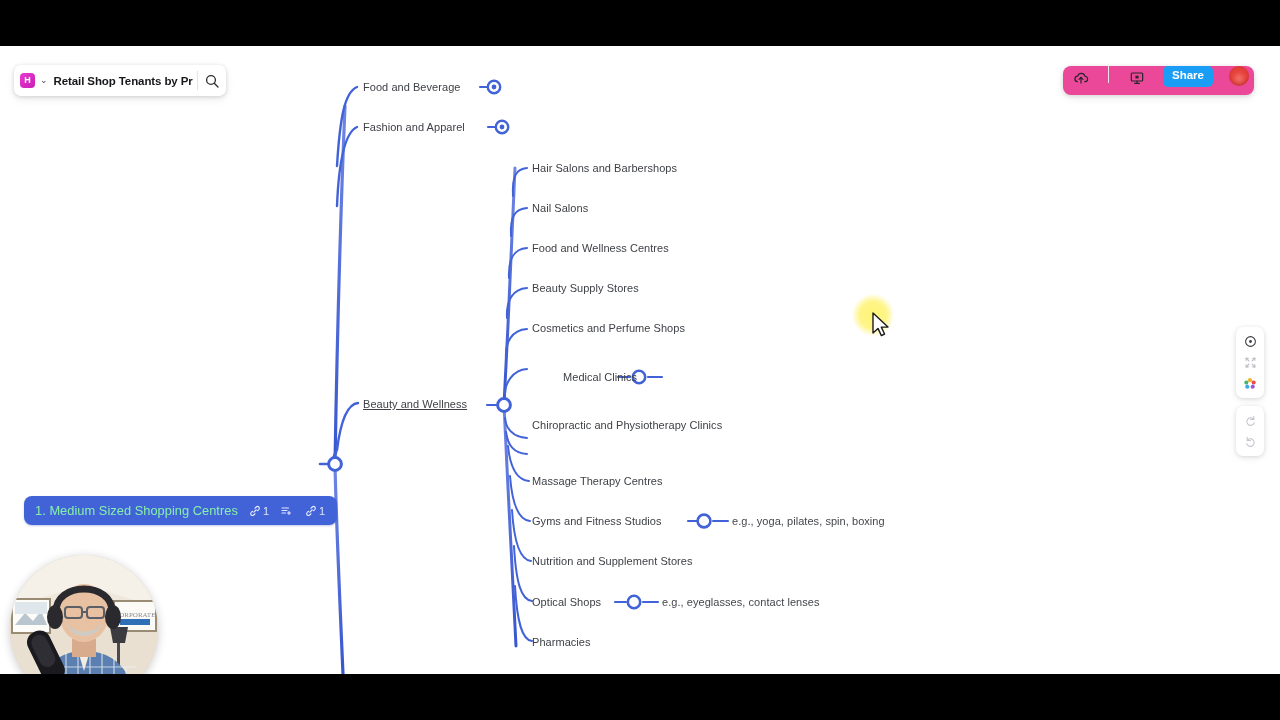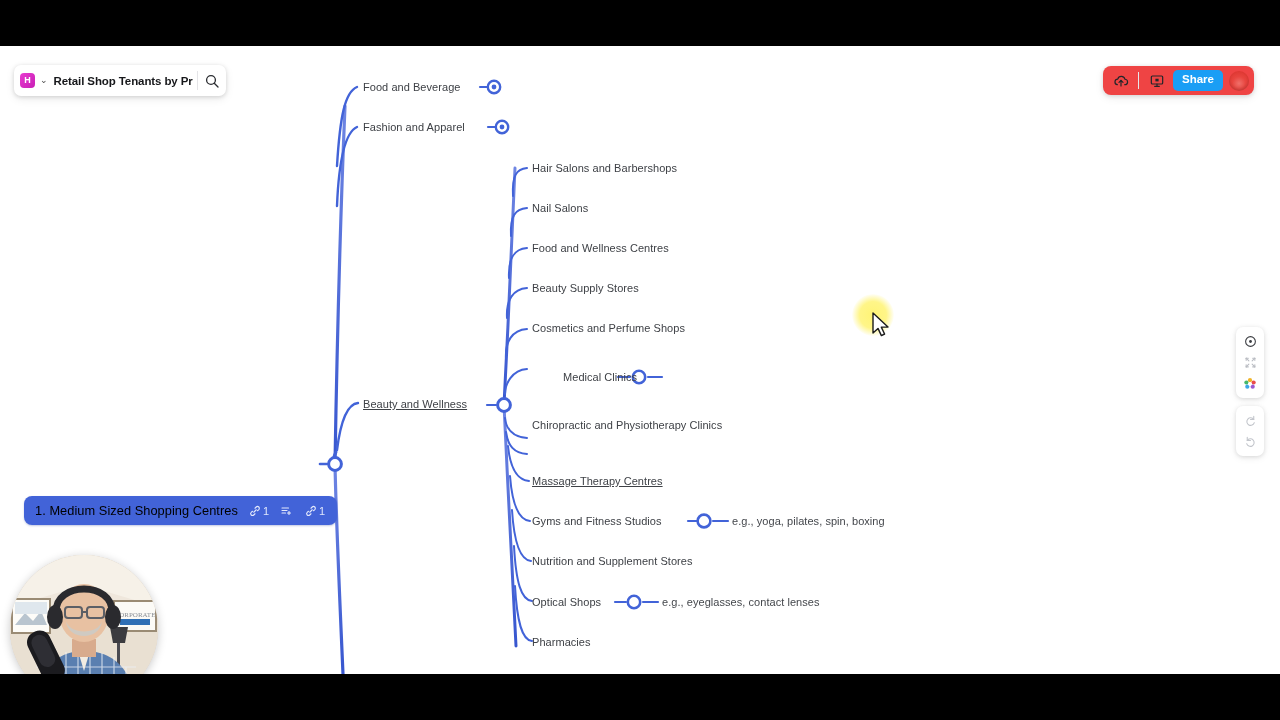--- a/index.html
+++ b/index.html
@@ -32,23 +32,23 @@
   #doc-title {
     flex:1 1 auto; font-size:11.5px; font-weight:bold; color:#16171a;
     white-space:nowrap; overflow:hidden; letter-spacing:-.1px;
   }
   #doc-sep { width:1px; height:19px; background:#e4e4e7; margin:0 6px 0 4px; }
   .srch-ic { width:16px; height:16px; flex:0 0 auto; }
 
   
   #tr-bar {
     position:absolute; right:26px; top:66px; height:29px;
-    background:#ef4444; border-radius:8px;
+    background:#ec4899; border-radius:8px;
     box-shadow:0 1px 4px rgba(0,0,0,.13), 0 3px 10px rgba(0,0,0,.07);
-    display:flex; align-items:center; padding:0 5px; gap:2px; z-index:40;
+    display:flex; align-items:flex-start; padding:0 5px; gap:12px; z-index:40;
   }
   .tr-btn {
     width:25px; height:23px; display:flex; align-items:center; justify-content:center;
     border-radius:5px; cursor:pointer;
   }
   .tr-sep { width:1px; height:17px; background:#e6e6ea; margin:0 3px; }
   #share-btn {
     background:#1a9ef5; color:#fff; font-size:11.5px; font-weight:bold;
     border-radius:5px; padding:4px 9px 5px; cursor:pointer; line-height:1;
     margin:0 4px 0 2px;
@@ -89,21 +89,21 @@
   .mm-note { color:#44474c; }
 
   
   #root-node {
     position:absolute; left:24px; top:450px; height:29px;
     background:#4263d8; border-radius:8px;
     display:flex; align-items:center; padding:0 12px 0 11px; gap:0;
     box-shadow:0 1px 2px rgba(40,60,150,.28); z-index:20;
     cursor:pointer;
   }
-  #root-text { color:#000000; font-size:12.8px; letter-spacing:.05px; }
+  #root-text { color:#86efac; font-size:12.8px; letter-spacing:.05px; }
   .badge { display:flex; align-items:center; gap:2px; margin-left:11px; color:#dfe6fb; font-size:11px; }
   .badge svg { display:block; }
 
   
   #cam {
     position:absolute; left:10px; top:509px; width:148px; height:148px;
     border-radius:50%; overflow:hidden; z-index:45;
     box-shadow:0 2px 10px rgba(0,0,0,.22);
     background:#cdbfae;
   }
@@ -205,21 +205,21 @@
     <div class="mm-label" style="left:532px; top:194px;">Food and Wellness Centres</div>
 
     <div class="mm-label" style="left:532px; top:234px;">Beauty Supply Stores</div>
 
     <div class="mm-label" style="left:532px; top:274px;">Cosmetics and Perfume Shops</div>
 
     <div class="mm-label" style="left:563px; top:323px;">Medical Clinics</div>
 
     <div class="mm-label wrap" style="left:532px; top:371px; width:200px;">Chiropractic and Physiotherapy Clinics</div>
 
-    <div class="mm-label" style="left:532px; top:427px;text-decoration:underline;">Massage Therapy Centres</div>
+    <div class="mm-label" style="left:532px; top:427px;">Massage Therapy Centres</div>
 
     <div class="mm-label" style="left:532px; top:467px;">Gyms and Fitness Studios</div>
     <div class="mm-label mm-note" style="left:732px; top:467px;">e.g., yoga, pilates, spin, boxing</div>
 
     <div class="mm-label" style="left:532px; top:507px;">Nutrition and Supplement Stores</div>
 
     <div class="mm-label" style="left:532px; top:548px;">Optical Shops</div>
     <div class="mm-label mm-note" style="left:662px; top:548px;">e.g., eyeglasses, contact lenses</div>
 
     <div class="mm-label" style="left:532px; top:588px;">Pharmacies</div>

